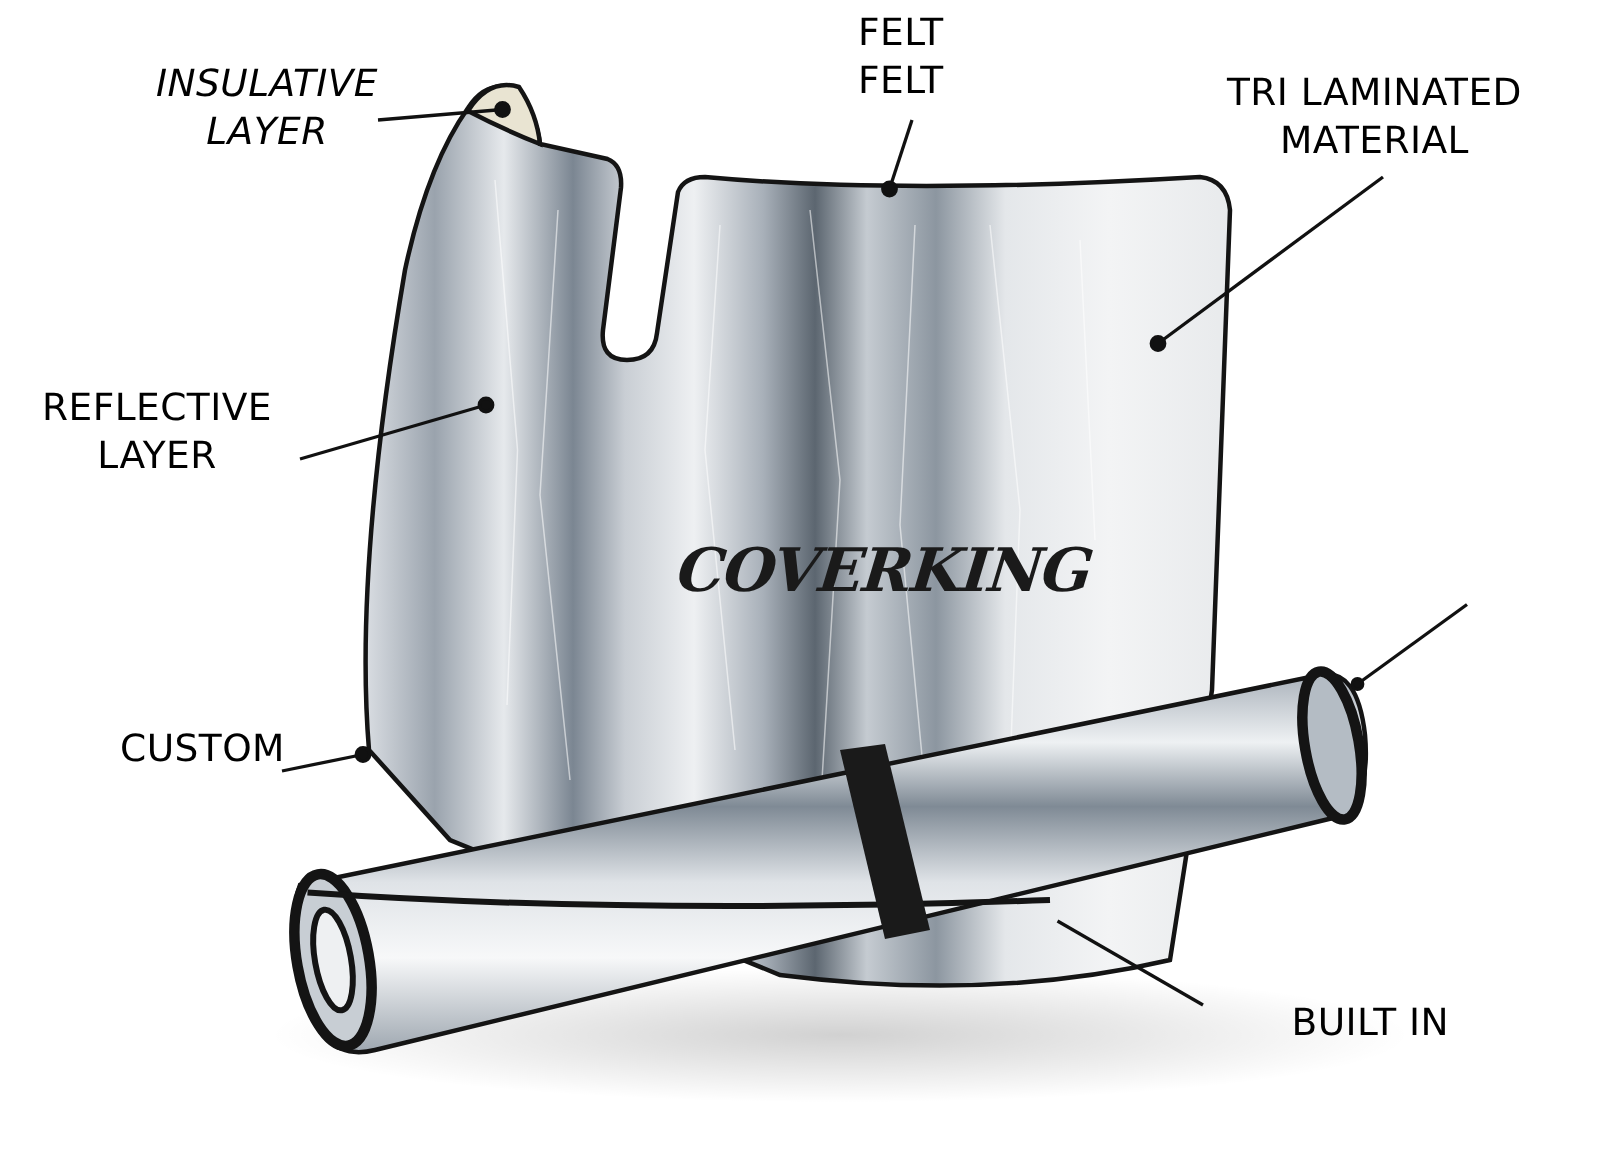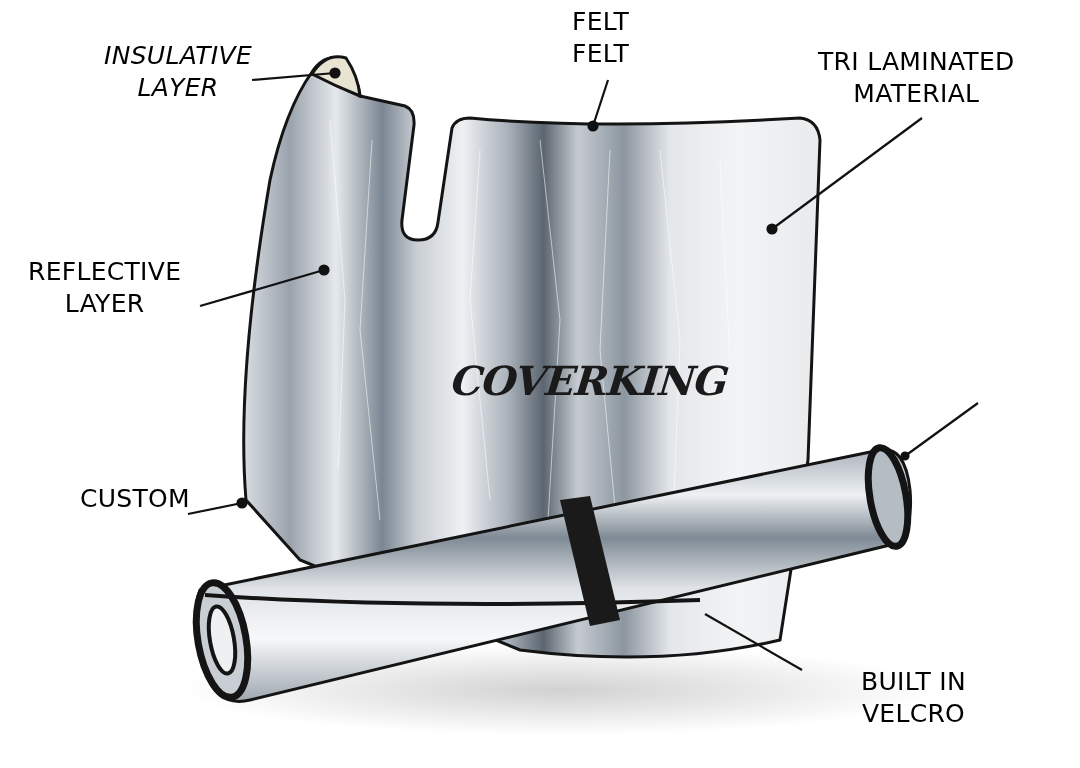--- a/index.html
+++ b/index.html
@@ -143,16 +143,15 @@
 
   <div class="label" style="left:918px; top:296px;">
   </div>
 
   <div class="label" style="left:80px; top:483px;">
     <span>CUSTOM</span>
   </div>
 
   <div class="label" style="left:818px; top:666px;margin-left:43px;">
     <span>BUILT IN</span>
-    <span>VELCRO</span>
   </div>
 
 </div>
 
 </body></html>

